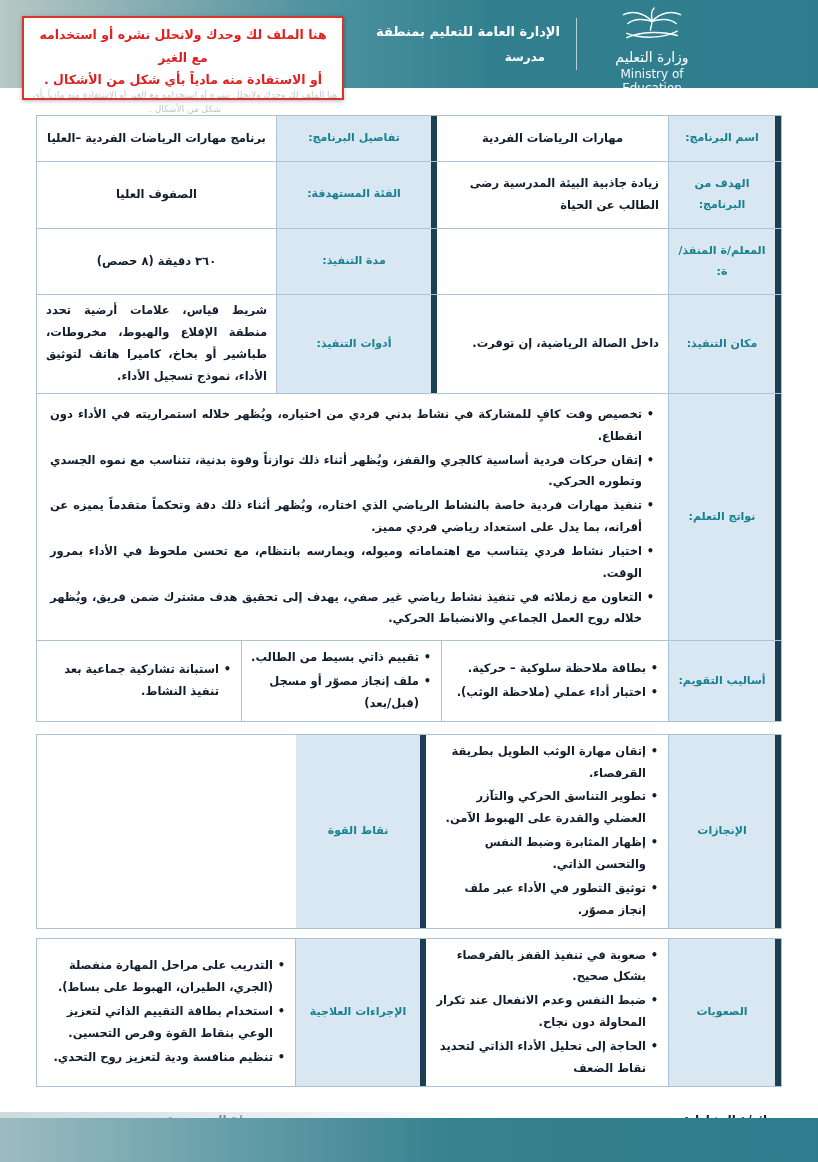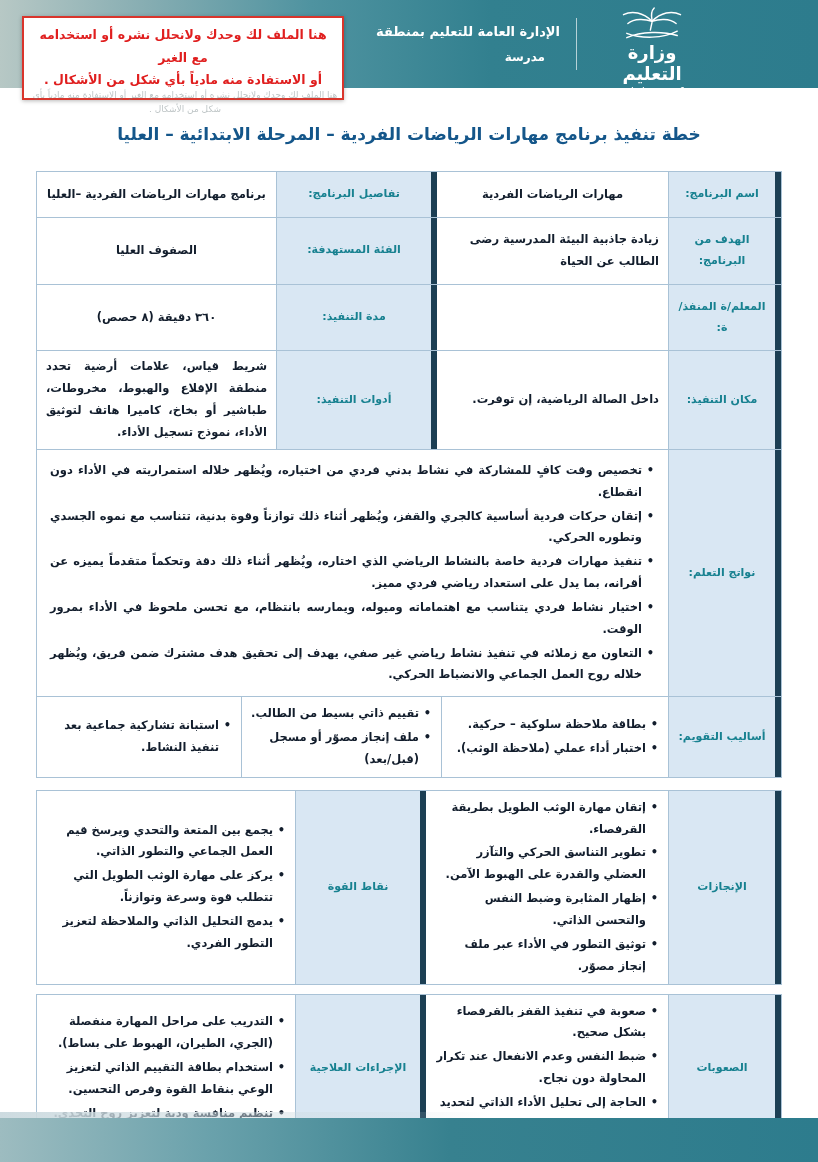--- a/index.html
+++ b/index.html
@@ -17,21 +17,21 @@
 
   
   .header {
     position: relative;
     height: 88px;
     background: linear-gradient(to left,
       #2d7c8d 0%, #32808f 40%, #4f93a0 62%, #86adb2 82%, #b7c8c5 100%);
   }
   .logo { position: absolute; top: 7px; right: 118px; width: 96px; text-align: center; color: #fff; }
   .logo svg { display: block; margin: 0 auto; }
-  .logo-ar { font-size: 18px; font-weight: bold; margin-top: 1px; }
+  .logo-ar { font-size: 14px; font-weight: normal; margin-top: 8px; }
   .logo-en { font-size: 12px; margin-top: 2px; opacity: .95; }
   .hdr-divider { position: absolute; top: 18px; right: 241px; width: 1px; height: 52px; background: rgba(255,255,255,.65); }
   .dept { position: absolute; top: 24px; right: 258px; width: 192px; text-align: right; color: #fff; }
   .dept-1 { font-size: 13px; font-weight: bold; }
   .dept-2 { font-size: 12px; font-weight: bold; margin-top: 11px; margin-inline-start: 15px; }
 
   .warn {
     position: absolute; top: 16px; left: 22px; width: 322px; min-height: 62px;
     background: #ffffff; border: 2px solid #d9352c;
     color: #e01f1f; font-weight: bold; font-size: 12.5px; line-height: 1.8;
@@ -138,21 +138,20 @@
     </div>
 
     <div class="warn">
       <div>هنا الملف لك وحدك ولانحلل نشره أو استخدامه مع الغير</div>
       <div>أو الاستفادة منه مادياً بأي شكل من الأشكال .</div>
     </div>
   </div>
 
   <div class="ghost">هنا الملف لك وحدك ولانحلل نشره أو استخدامه مع الغير أو الاستفادة منه مادياً بأي شكل من الأشكال .</div>
 
-  <h1 class="title">خطة تنفيذ برنامج مهارات الرياضات الفردية – المرحلة الابتدائية – العليا</h1>
 
   <div class="tbl main-tbl">
 
     <div class="row r-info h40">
       <div class="cell lbl">اسم البرنامج:</div>
       <div class="cell center">مهارات الرياضات الفردية</div>
       <div class="cell lbl">تفاصيل البرنامج:</div>
       <div class="cell center">برنامج مهارات الرياضات الفردية –العليا</div>
     </div>
 
@@ -209,25 +208,20 @@
   <div class="tbl blk">
     <div class="row r-ach h142">
       <div class="cell lbl">الإنجازات</div>
       <div class="cell">
         <div class="b">إتقان مهارة الوثب الطويل بطريقة القرفصاء.</div>
         <div class="b">تطوير التناسق الحركي والتآزر العضلي والقدرة على الهبوط الآمن.</div>
         <div class="b">إظهار المثابرة وضبط النفس والتحسن الذاتي.</div>
         <div class="b">توثيق التطور في الأداء عبر ملف إنجاز مصوّر.</div>
       </div>
       <div class="cell lbl">نقاط القوة</div>
-      <div class="cell">
-        <div class="b">يجمع بين المتعة والتحدي ويرسخ قيم العمل الجماعي والتطور الذاتي.</div>
-        <div class="b">يركز على مهارة الوثب الطويل التي تتطلب قوة وسرعة وتوازناً.</div>
-        <div class="b">يدمج التحليل الذاتي والملاحظة لتعزيز التطور الفردي.</div>
-      </div>
     </div>
   </div>
 
   <div class="tbl blk2">
     <div class="row r-ach h118">
       <div class="cell lbl">الصعوبات</div>
       <div class="cell">
         <div class="b">صعوبة في تنفيذ القفز بالقرفصاء بشكل صحيح.</div>
         <div class="b">ضبط النفس وعدم الانفعال عند تكرار المحاولة دون نجاح.</div>
         <div class="b">الحاجة إلى تحليل الأداء الذاتي لتحديد نقاط الضعف</div>

